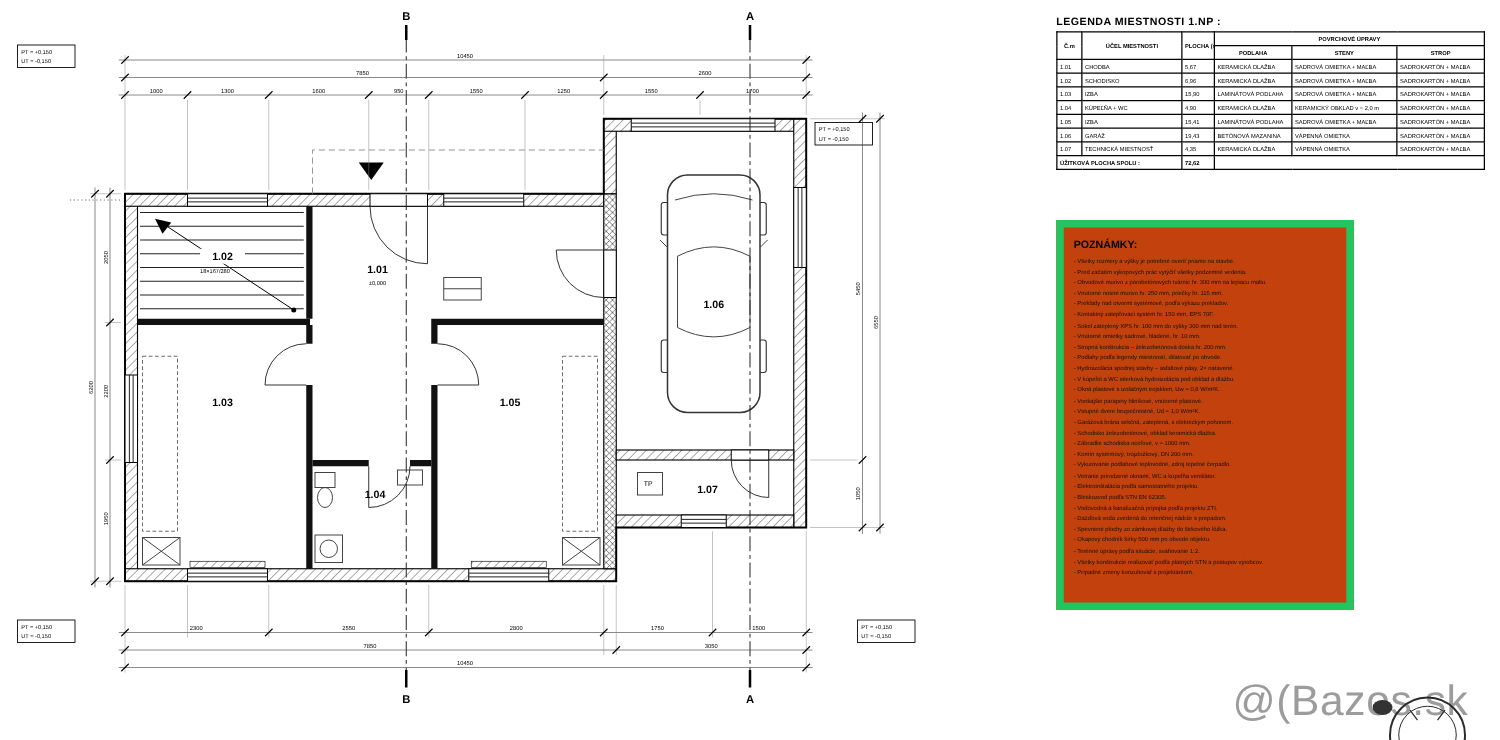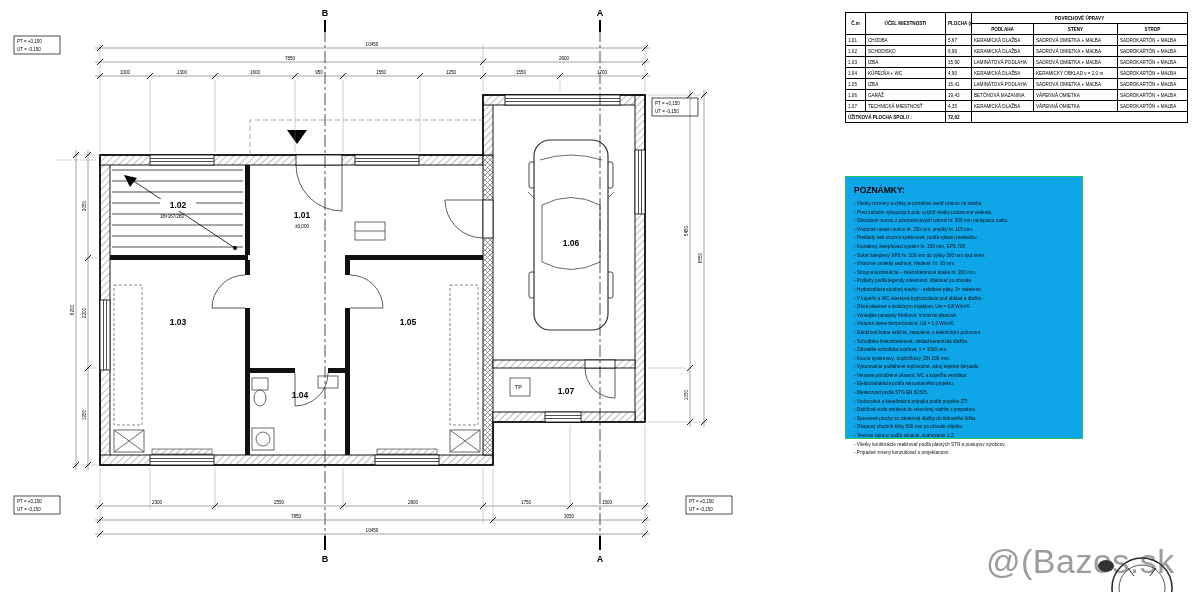--- a/index.html
+++ b/index.html
@@ -29,22 +29,22 @@
   .legend{position:absolute;left:845px;top:12px;width:342px;}
   .legend-title{font-size:8.5px;font-weight:bold;letter-spacing:.4px;margin-bottom:3px;color:#000;}
   .legend table{border-collapse:collapse;width:100%;table-layout:fixed;}
   .legend th,.legend td{border:.7px solid #000;font-size:4.6px;padding:2.5px 2px;
         color:#000;overflow:hidden;white-space:nowrap;}
   .legend th{text-align:center;font-weight:bold;}
   .legend td{text-align:left;}
   .legend tfoot td{font-weight:bold;}
 
   
-  .notes{position:absolute;left:845px;top:176px;width:238px;height:263px;border:1px solid #22c55e;
-         box-sizing:border-box;padding:8px 8px;background:#0ea5e9;}
+  .notes{position:absolute;left:845px;top:176px;width:238px;height:312px;border:6px solid #22c55e;
+         box-sizing:border-box;padding:8px 8px;background:#c2410c;}
   .notes-title{font-size:8.5px;font-weight:bold;margin-bottom:5px;color:#000;}
   .note-line{font-size:4.7px;line-height:8.6px;color:#111;white-space:nowrap;overflow:hidden;}
 
   
   .watermark{position:absolute;left:986px;top:542px;font-size:34px;color:#9c9c9c;
              white-space:nowrap;letter-spacing:.5px;}
   .stamp{position:absolute;left:1098px;top:550px;}
 </style>
 </head>
 <body>
@@ -292,20 +292,21 @@
       <text class="dimtxt" x="86" y="313" transform="rotate(-90 86 313)">2200</text>
       <text class="dimtxt" x="86" y="415" transform="rotate(-90 86 415)">1950</text>
       <text class="dimtxt" x="688" y="231" transform="rotate(-90 688 231)">5450</text>
       <text class="dimtxt" x="688" y="395" transform="rotate(-90 688 395)">1050</text>
       <text class="dimtxt" x="702" y="258" transform="rotate(-90 702 258)">6550</text>
     </g>
   </svg>
 
   
   <div class="legend">
+    <div class="legend-title">LEGENDA MIESTNOSTI  1.NP :</div>
     <table>
       <colgroup>
         <col style="width:20px">
           <col style="width:80px">
           <col style="width:26px">
         <col style="width:62px">
           <col style="width:84px">
           <col style="width:70px">
       </colgroup>
       <thead>

